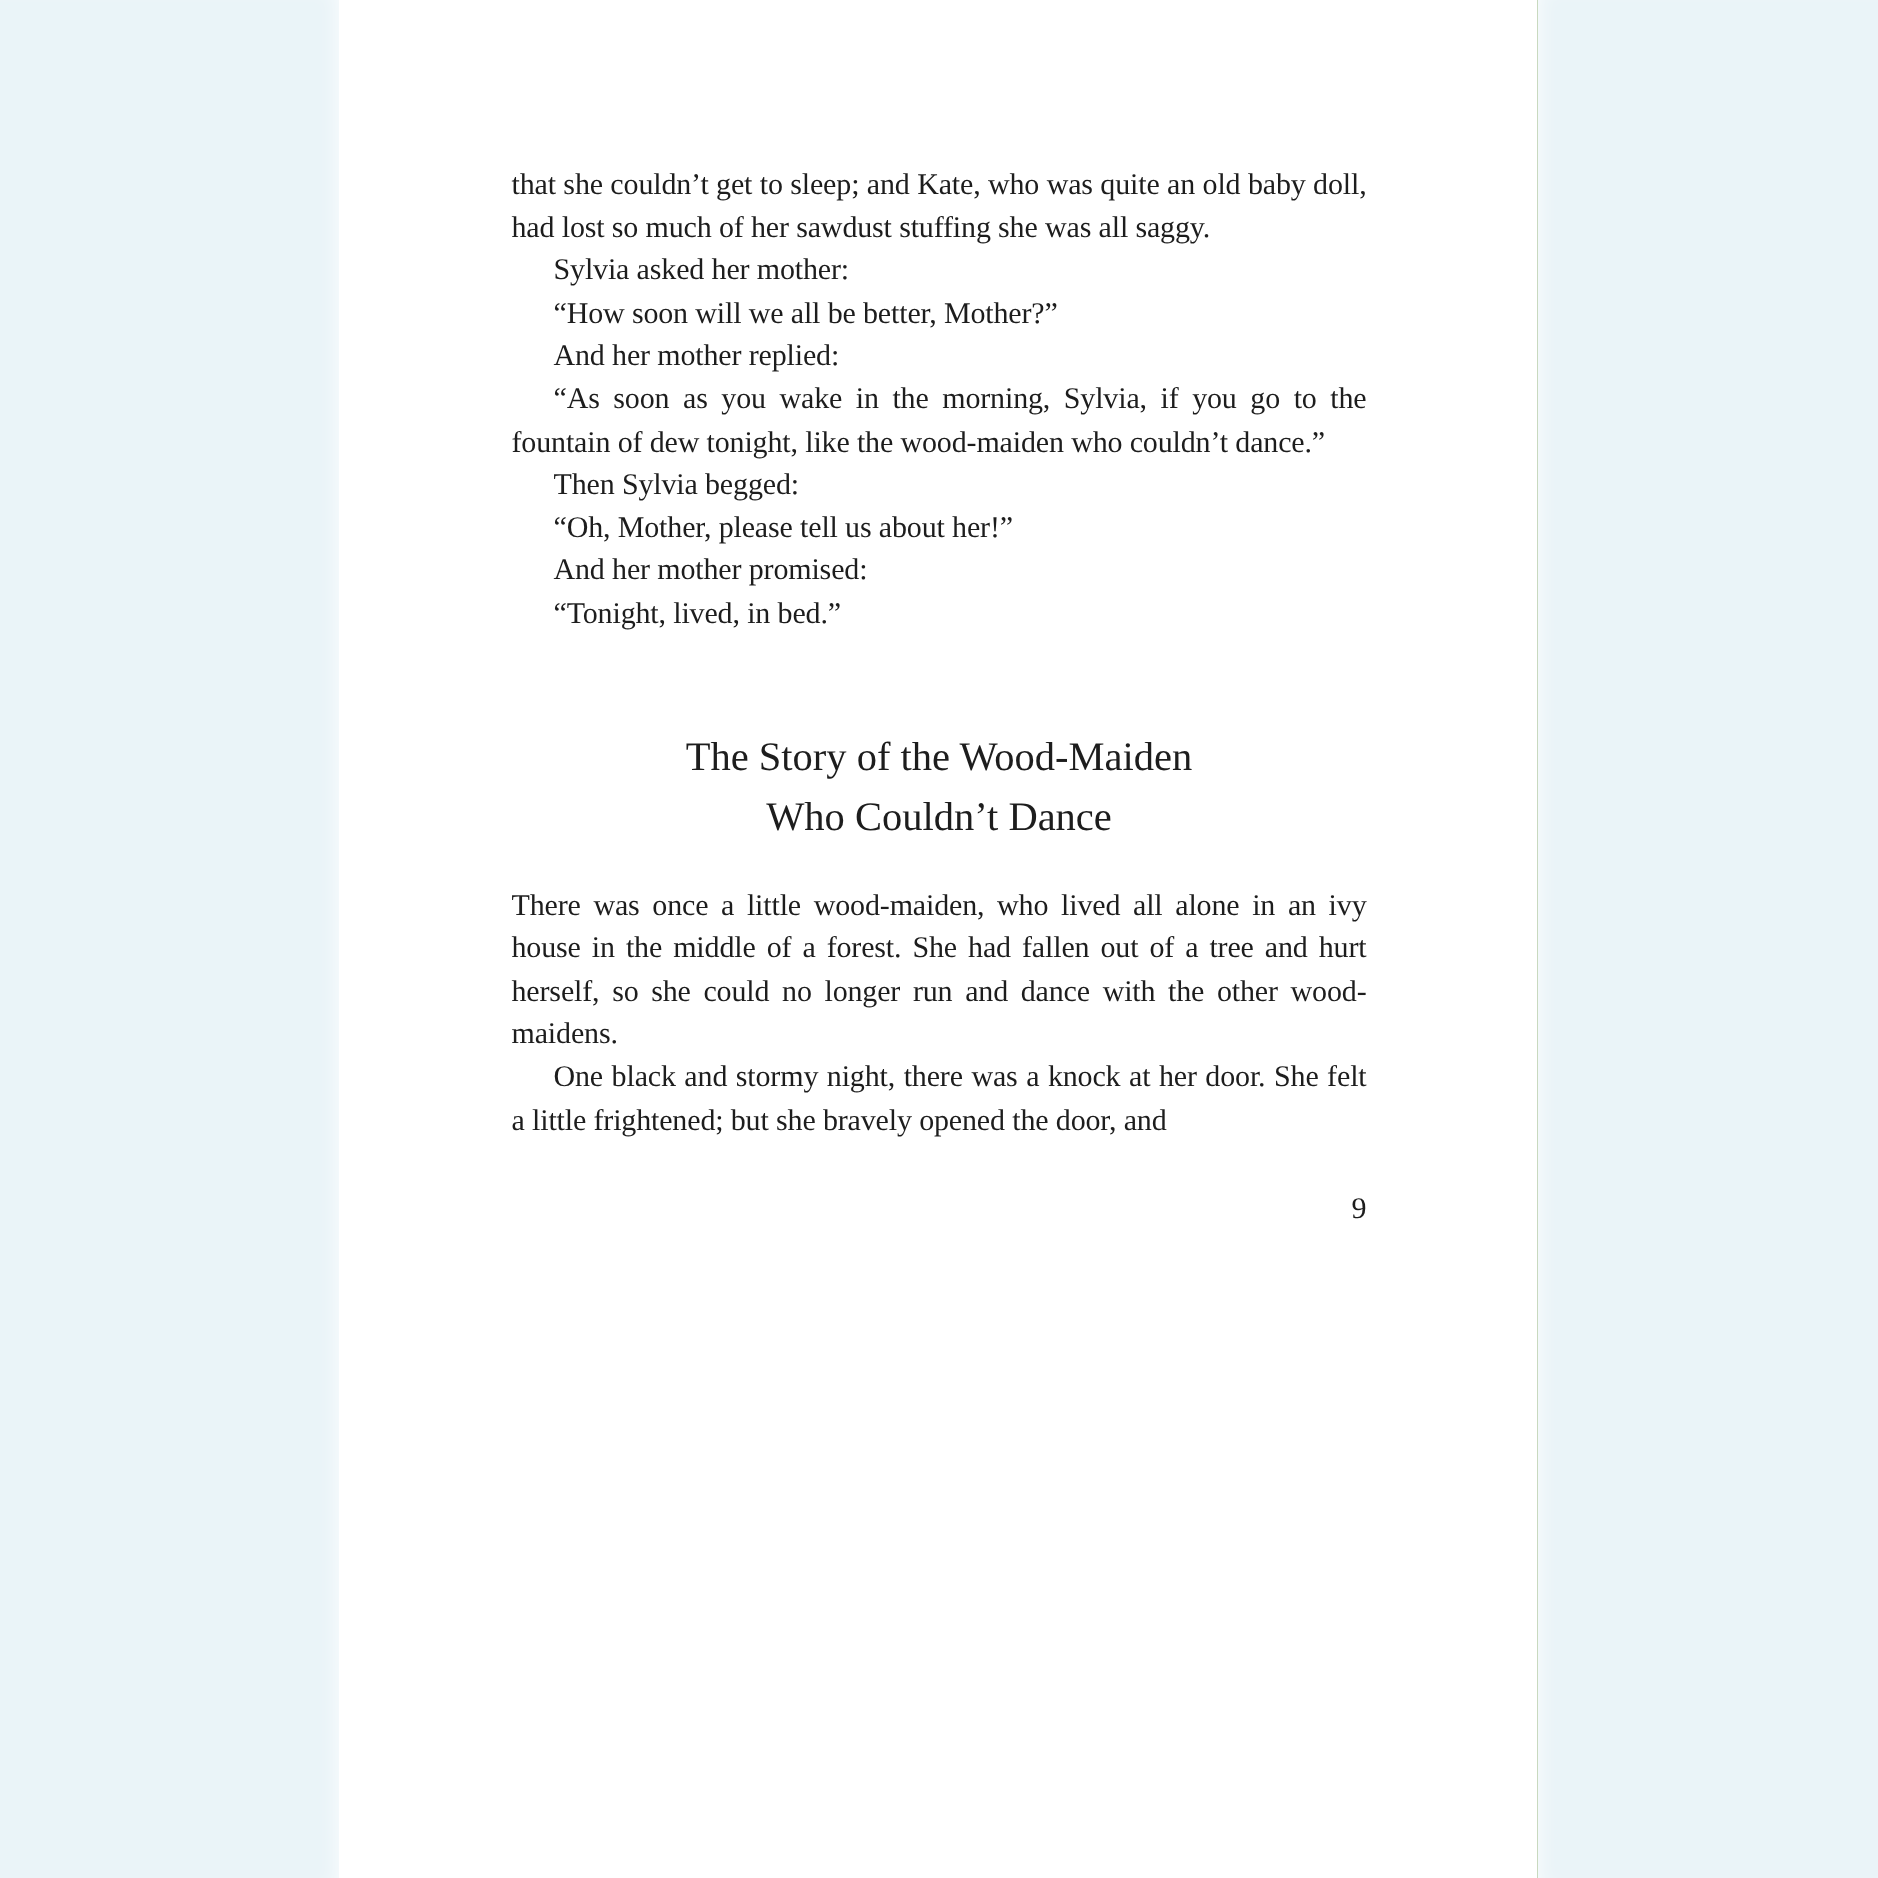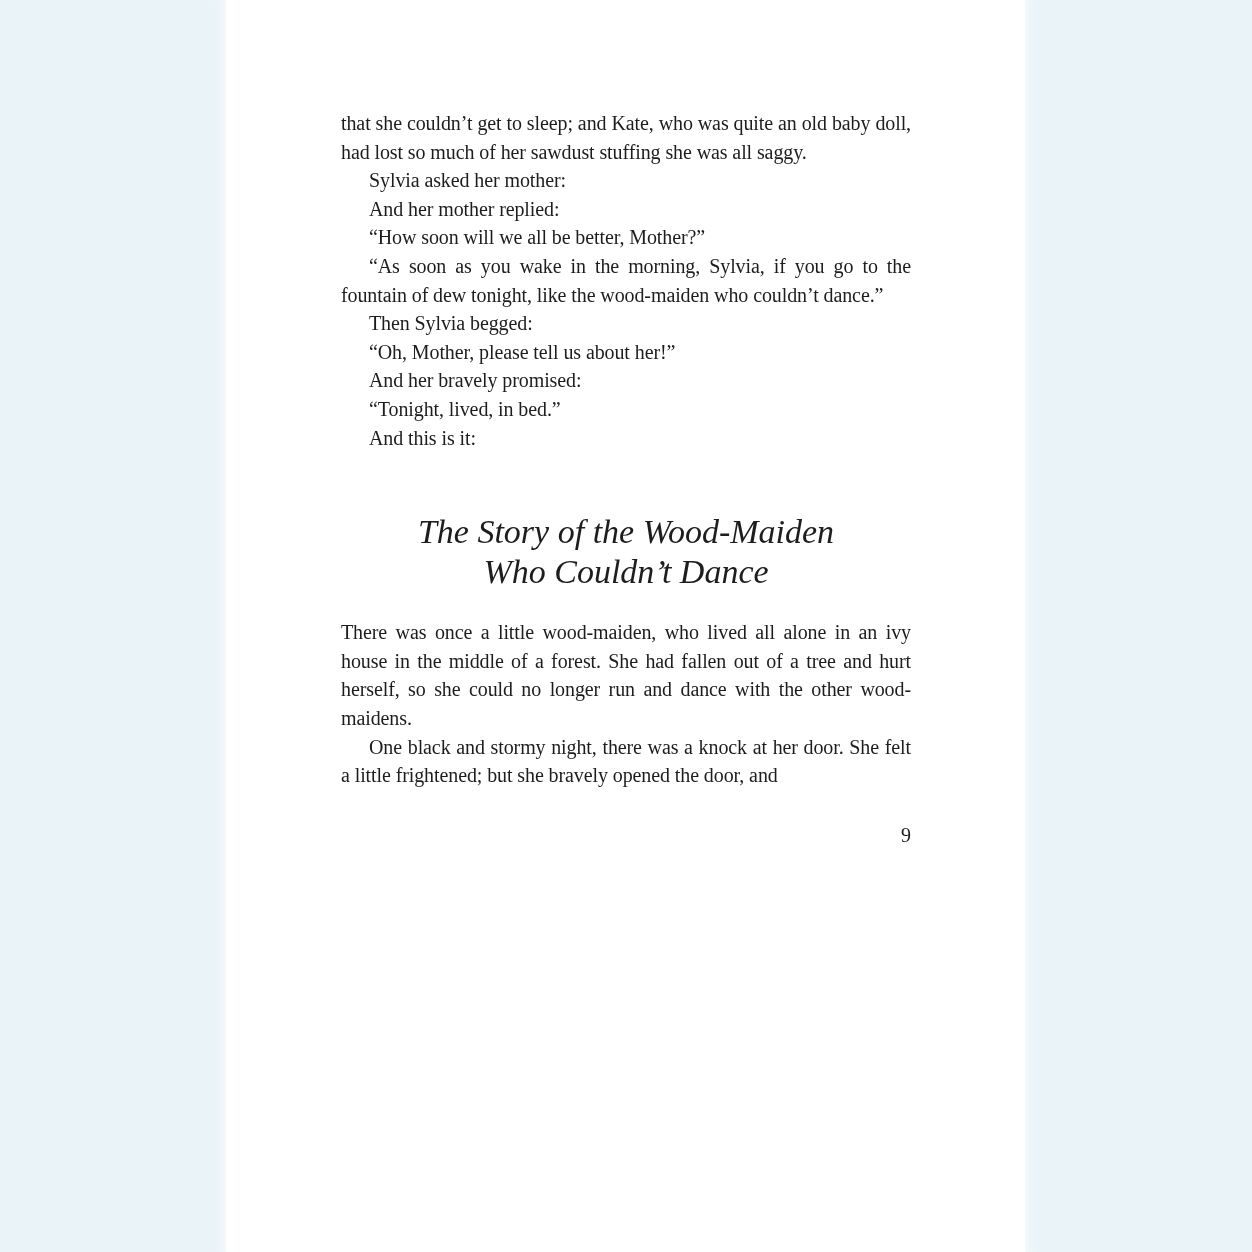--- a/index.html
+++ b/index.html
@@ -47,23 +47,22 @@
     line-height: 28.6px;
     text-align: justify;
     letter-spacing: -0.1px;
   }
   .text-block p.indent {
     text-indent: 28px;
   }
   h2.story-title {
     margin: 60px 0 26px 0;
     text-align: center;
-    font-style: italic;
     font-weight: normal;
-    font-size: 34px;
+    font-size: 27px;
     line-height: 40px;
     color: #1d1d1d;
   }
   h2.story-title span { display: block; }
   .page-number {
     margin-top: 31px;
     font-size: 20px;
     line-height: 28.6px;
     text-align: right;
     color: #1d1d1d;
@@ -73,28 +72,27 @@
 <body>
 
 <div class="spread">
   <div class="margin-strip left"></div>
 
   <div class="paper">
     <div class="text-block">
 
       <p>that she couldn’t get to sleep; and Kate, who was quite an old baby doll, had lost so much of her sawdust stuffing she was all saggy.</p>
       <p class="indent">Sylvia asked her mother:</p>
+      <p class="indent">“How soon will we all be better, Mother?”</p>
       <p class="indent">And her mother replied:</p>
-      <p class="indent">“How soon will we all be better, Mother?”</p>
       <p class="indent">“As soon as you wake in the morning, Sylvia, if you go to the fountain of dew tonight, like the wood-maiden who couldn’t dance.”</p>
       <p class="indent">Then Sylvia begged:</p>
       <p class="indent">“Oh, Mother, please tell us about her!”</p>
-      <p class="indent">And her bravely promised:</p>
+      <p class="indent">And her mother promised:</p>
       <p class="indent">“Tonight, lived, in bed.”</p>
-      <p class="indent">And this is it:</p>
 
       <h2 class="story-title">
         <span>The Story of the Wood-Maiden</span>
         <span>Who Couldn’t Dance</span>
       </h2>
 
       <p>There was once a little wood-maiden, who lived all alone in an ivy house in the middle of a forest. She had fallen out of a tree and hurt herself, so she could no longer run and dance with the other wood-maidens.</p>
       <p class="indent">One black and stormy night, there was a knock at her door. She felt a little frightened; but she bravely opened the door, and</p>
 
       <div class="page-number">9</div>

